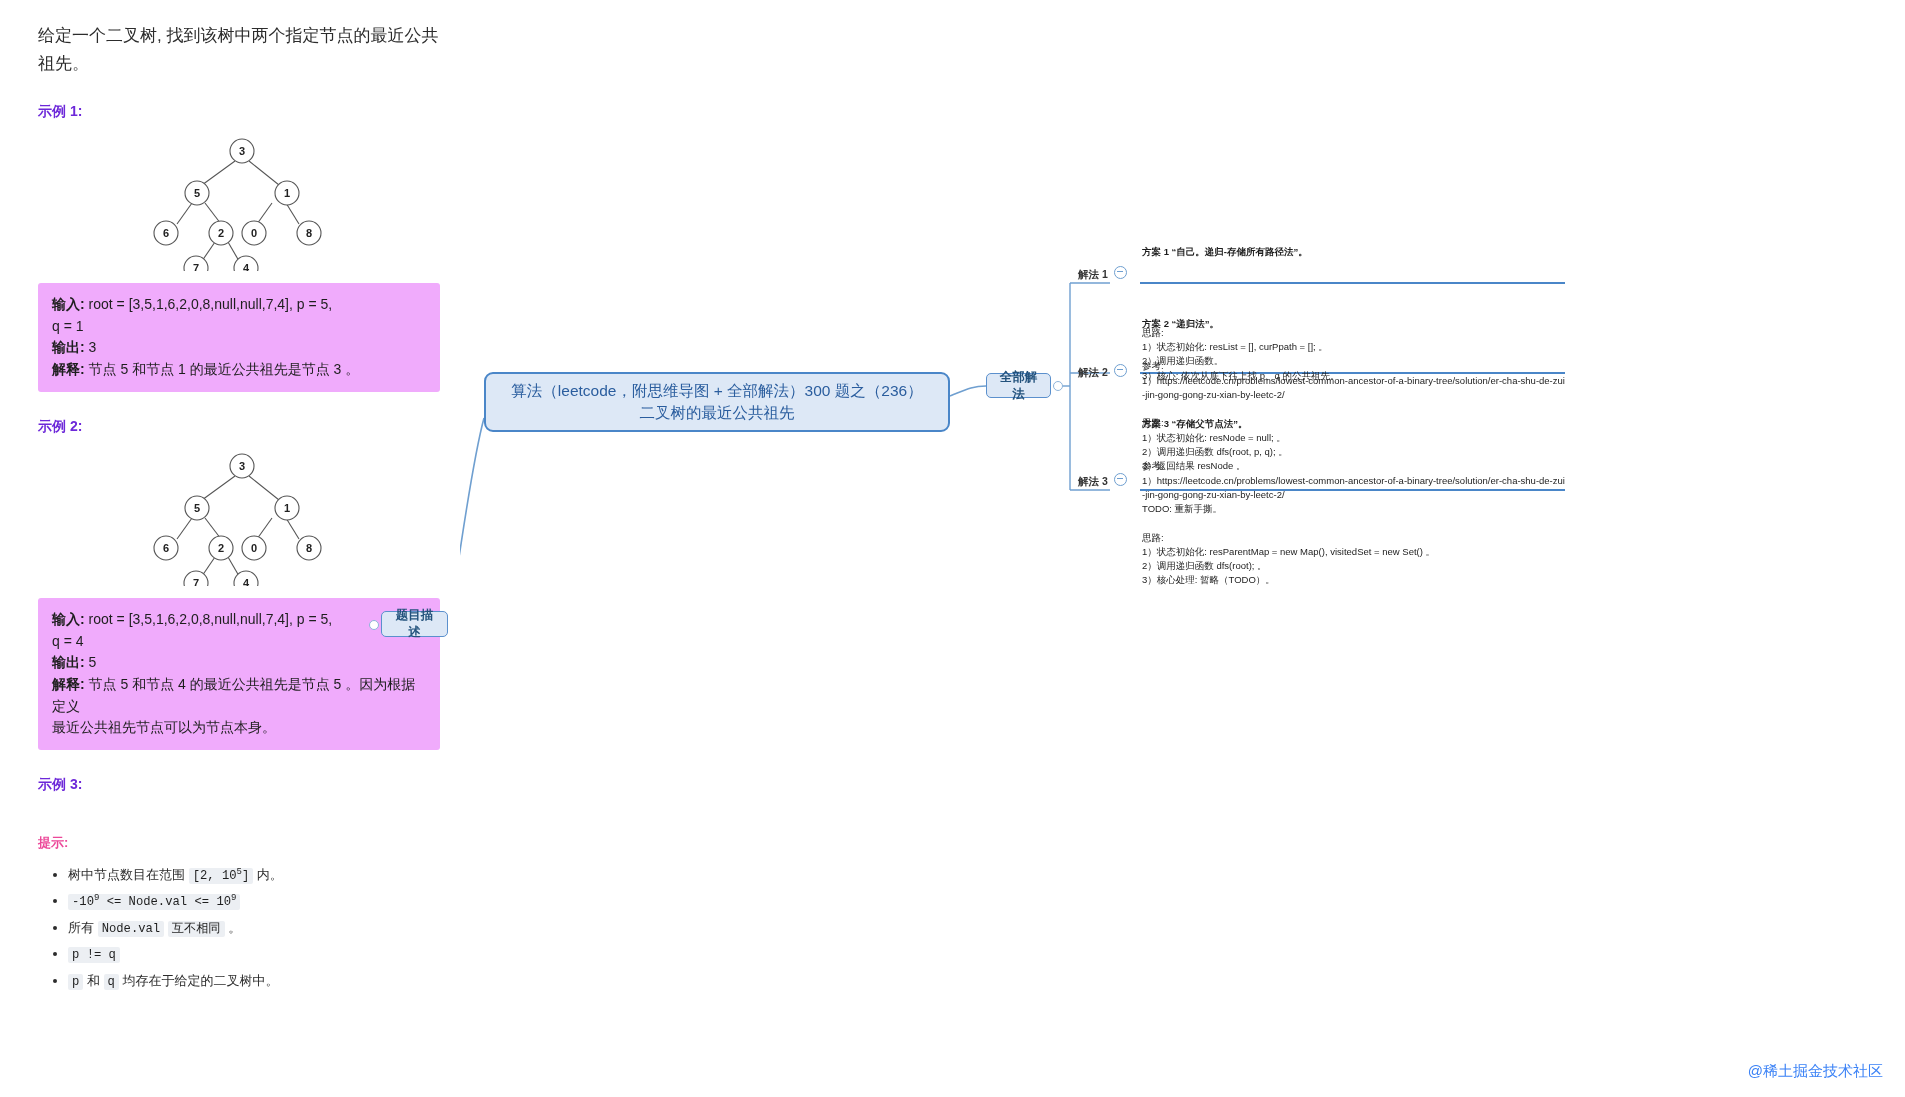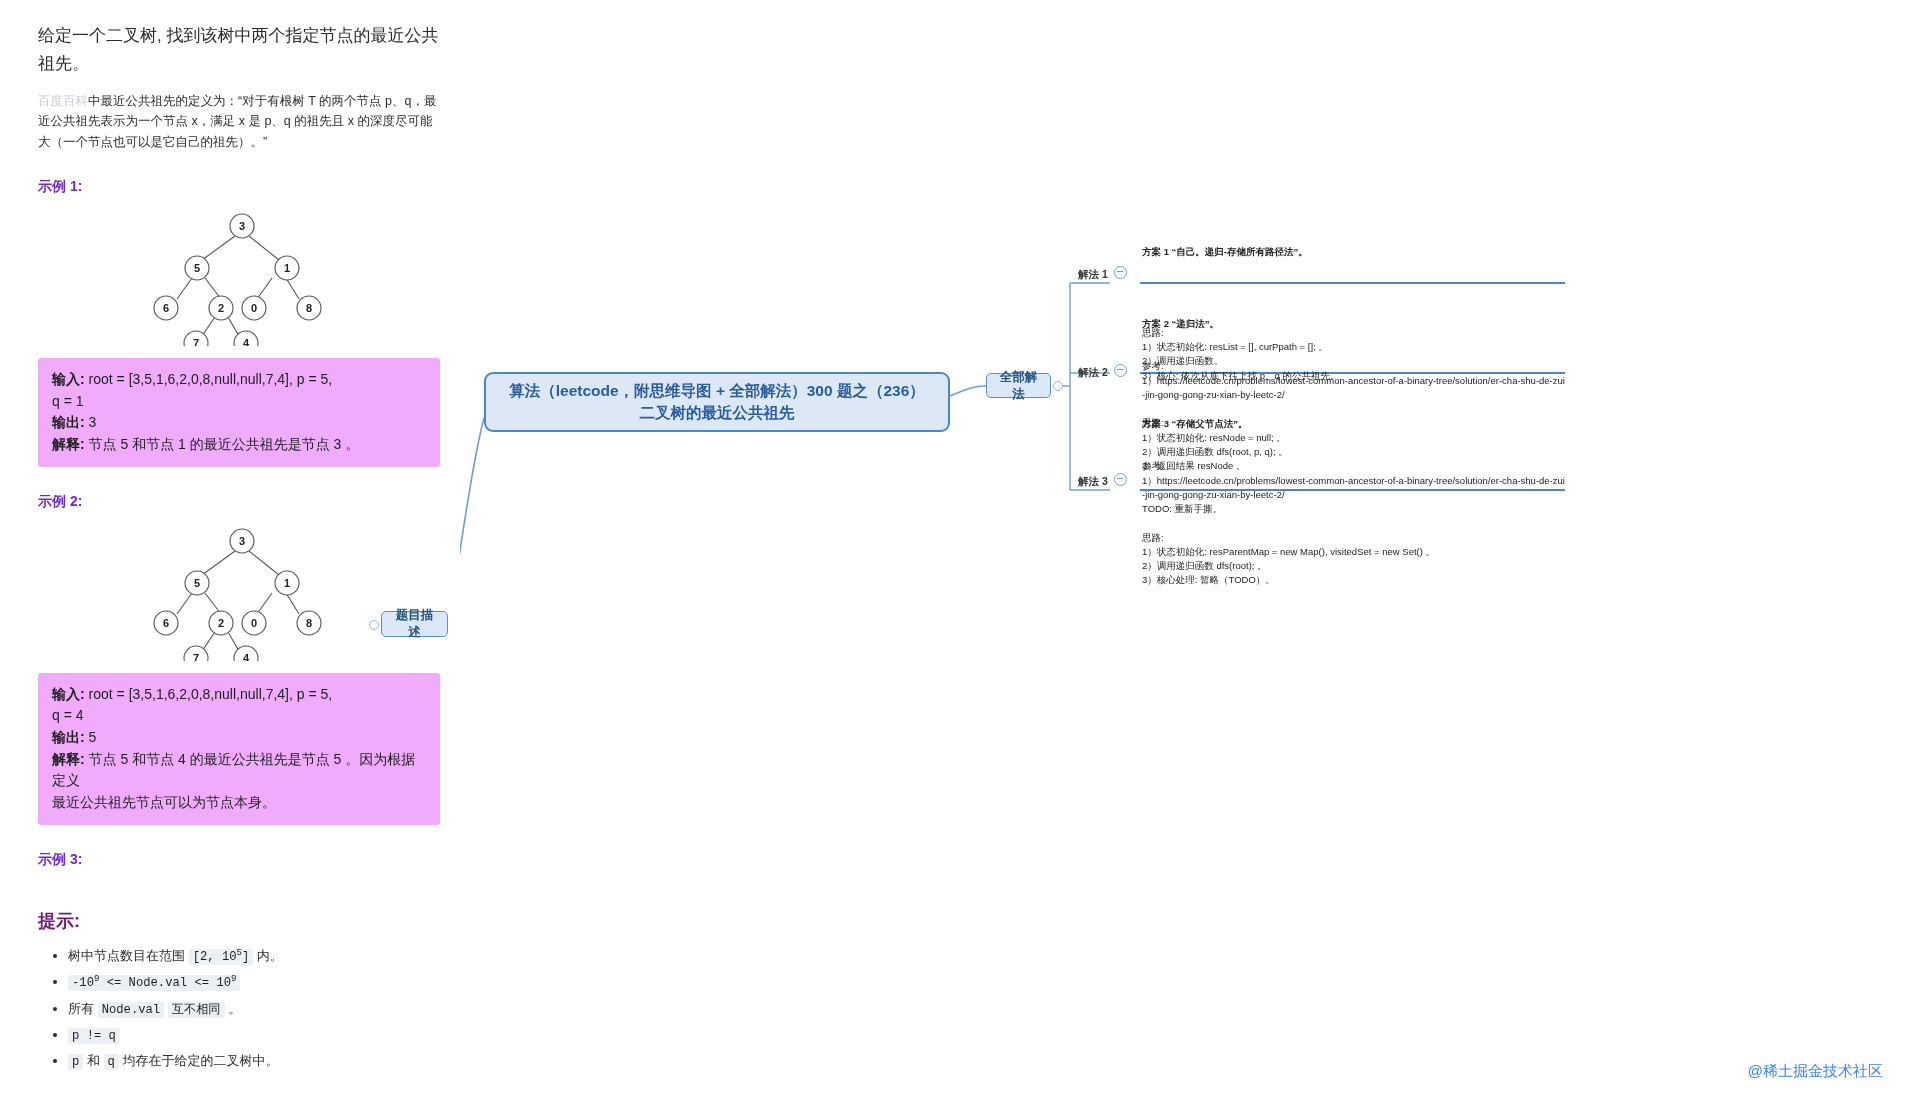--- a/index.html
+++ b/index.html
@@ -29,40 +29,40 @@
   }
   .tree-wrap{display:flex;justify-content:center;margin:10px 0 4px 0;}
   .code-box{
     background:#f0abfc;border-radius:3px;
     padding:11px 14px;margin-top:12px;
     font-family:Liberation Sans, sans-serif;
     font-size:14px;line-height:1.55;color:#1e1e1e;
     white-space:pre-wrap;word-break:break-word;
   }
   .code-box b{font-weight:bold;}
-  .tips-title{font-size:18px;font-weight:bold;color:#701a75;margin:40px 0 10px 0;}
+  .tips-title{font-size:13px;font-weight:bold;color:#ec4899;margin:40px 0 10px 0;}
   ul.tips{margin:0;padding-left:30px;}
   ul.tips li{font-size:13px;color:#2c2c2c;line-height:2.0;}
   code.inl{
     background:#eceff3;border-radius:2px;padding:1px 4px;
     font-family:"Liberation Mono","DejaVu Sans Mono",monospace;
     font-size:12.2px;color:#1e1e1e;text-align:center;
   }
   sup{font-size:9px;}
 
   
   .node{
     position:absolute;box-sizing:border-box;
     display:flex;align-items:center;justify-content:center;
     text-align:center;
   }
   .node-root{
     left:484px;top:372px;width:466px;height:60px;
     background:#dde8f6;border:2px solid #4a86c8;border-radius:9px;
-    color:#2a5d9e;font-size:15.5px;font-weight:bold;line-height:1.45;
+    color:#2a5d9e;font-size:15.5px;font-weight:normal;line-height:1.45;
     padding:0 14px;
     text-align:center;
   }
   .node-sub{
     background:#dde8f6;border:1.4px solid #5b90cd;border-radius:5px;
     color:#23527c;font-size:12.5px;font-weight:bold;padding:4px 9px;
   }
   .node-desc{left:381px;top:611px;width:67px;height:26px;}
   .node-all{left:986px;top:373px;width:65px;height:25px;text-align:center;}
 
@@ -121,21 +121,20 @@
     <path d="M1140 373 L 1565 373" fill="none" stroke="#4a86c8" stroke-width="2"></path>
 
     <path d="M1070 490 L 1110 490" fill="none" stroke="#6f9fd0" stroke-width="1.4"></path>
     <path d="M1140 490 L 1565 490" fill="none" stroke="#4a86c8" stroke-width="2"></path>
   </svg>
 
   <div class="problem-panel">
 
     <p class="p-text">给定一个二叉树, 找到该树中两个指定节点的最近公共祖先。</p>
 
-    <p class="p-text small"><span class="grey-link">百度百科</span><span>中最近公共祖先的定义为：“对于有根树 T 的两个节点 p、q，最近公共祖先表示为一个节点 x，满足 x 是 p、q 的祖先且 x 的深度尽可能大（一个节点也可以是它自己的祖先）。”</span></p>
 
     <div class="ex-title">示例 1:</div>
     <div class="tree-wrap">
       <svg width="200" height="140" viewBox="0 0 200 140">
         <g stroke="#555" stroke-width="1.1" fill="none">
           <line x1="96" y1="30" x2="63" y2="54"></line>
           <line x1="110" y1="30" x2="140" y2="54"></line>
           <line x1="53" y1="72" x2="38" y2="93"></line>
           <line x1="66" y1="72" x2="82" y2="93"></line>
           <line x1="133" y1="72" x2="118" y2="93"></line>

